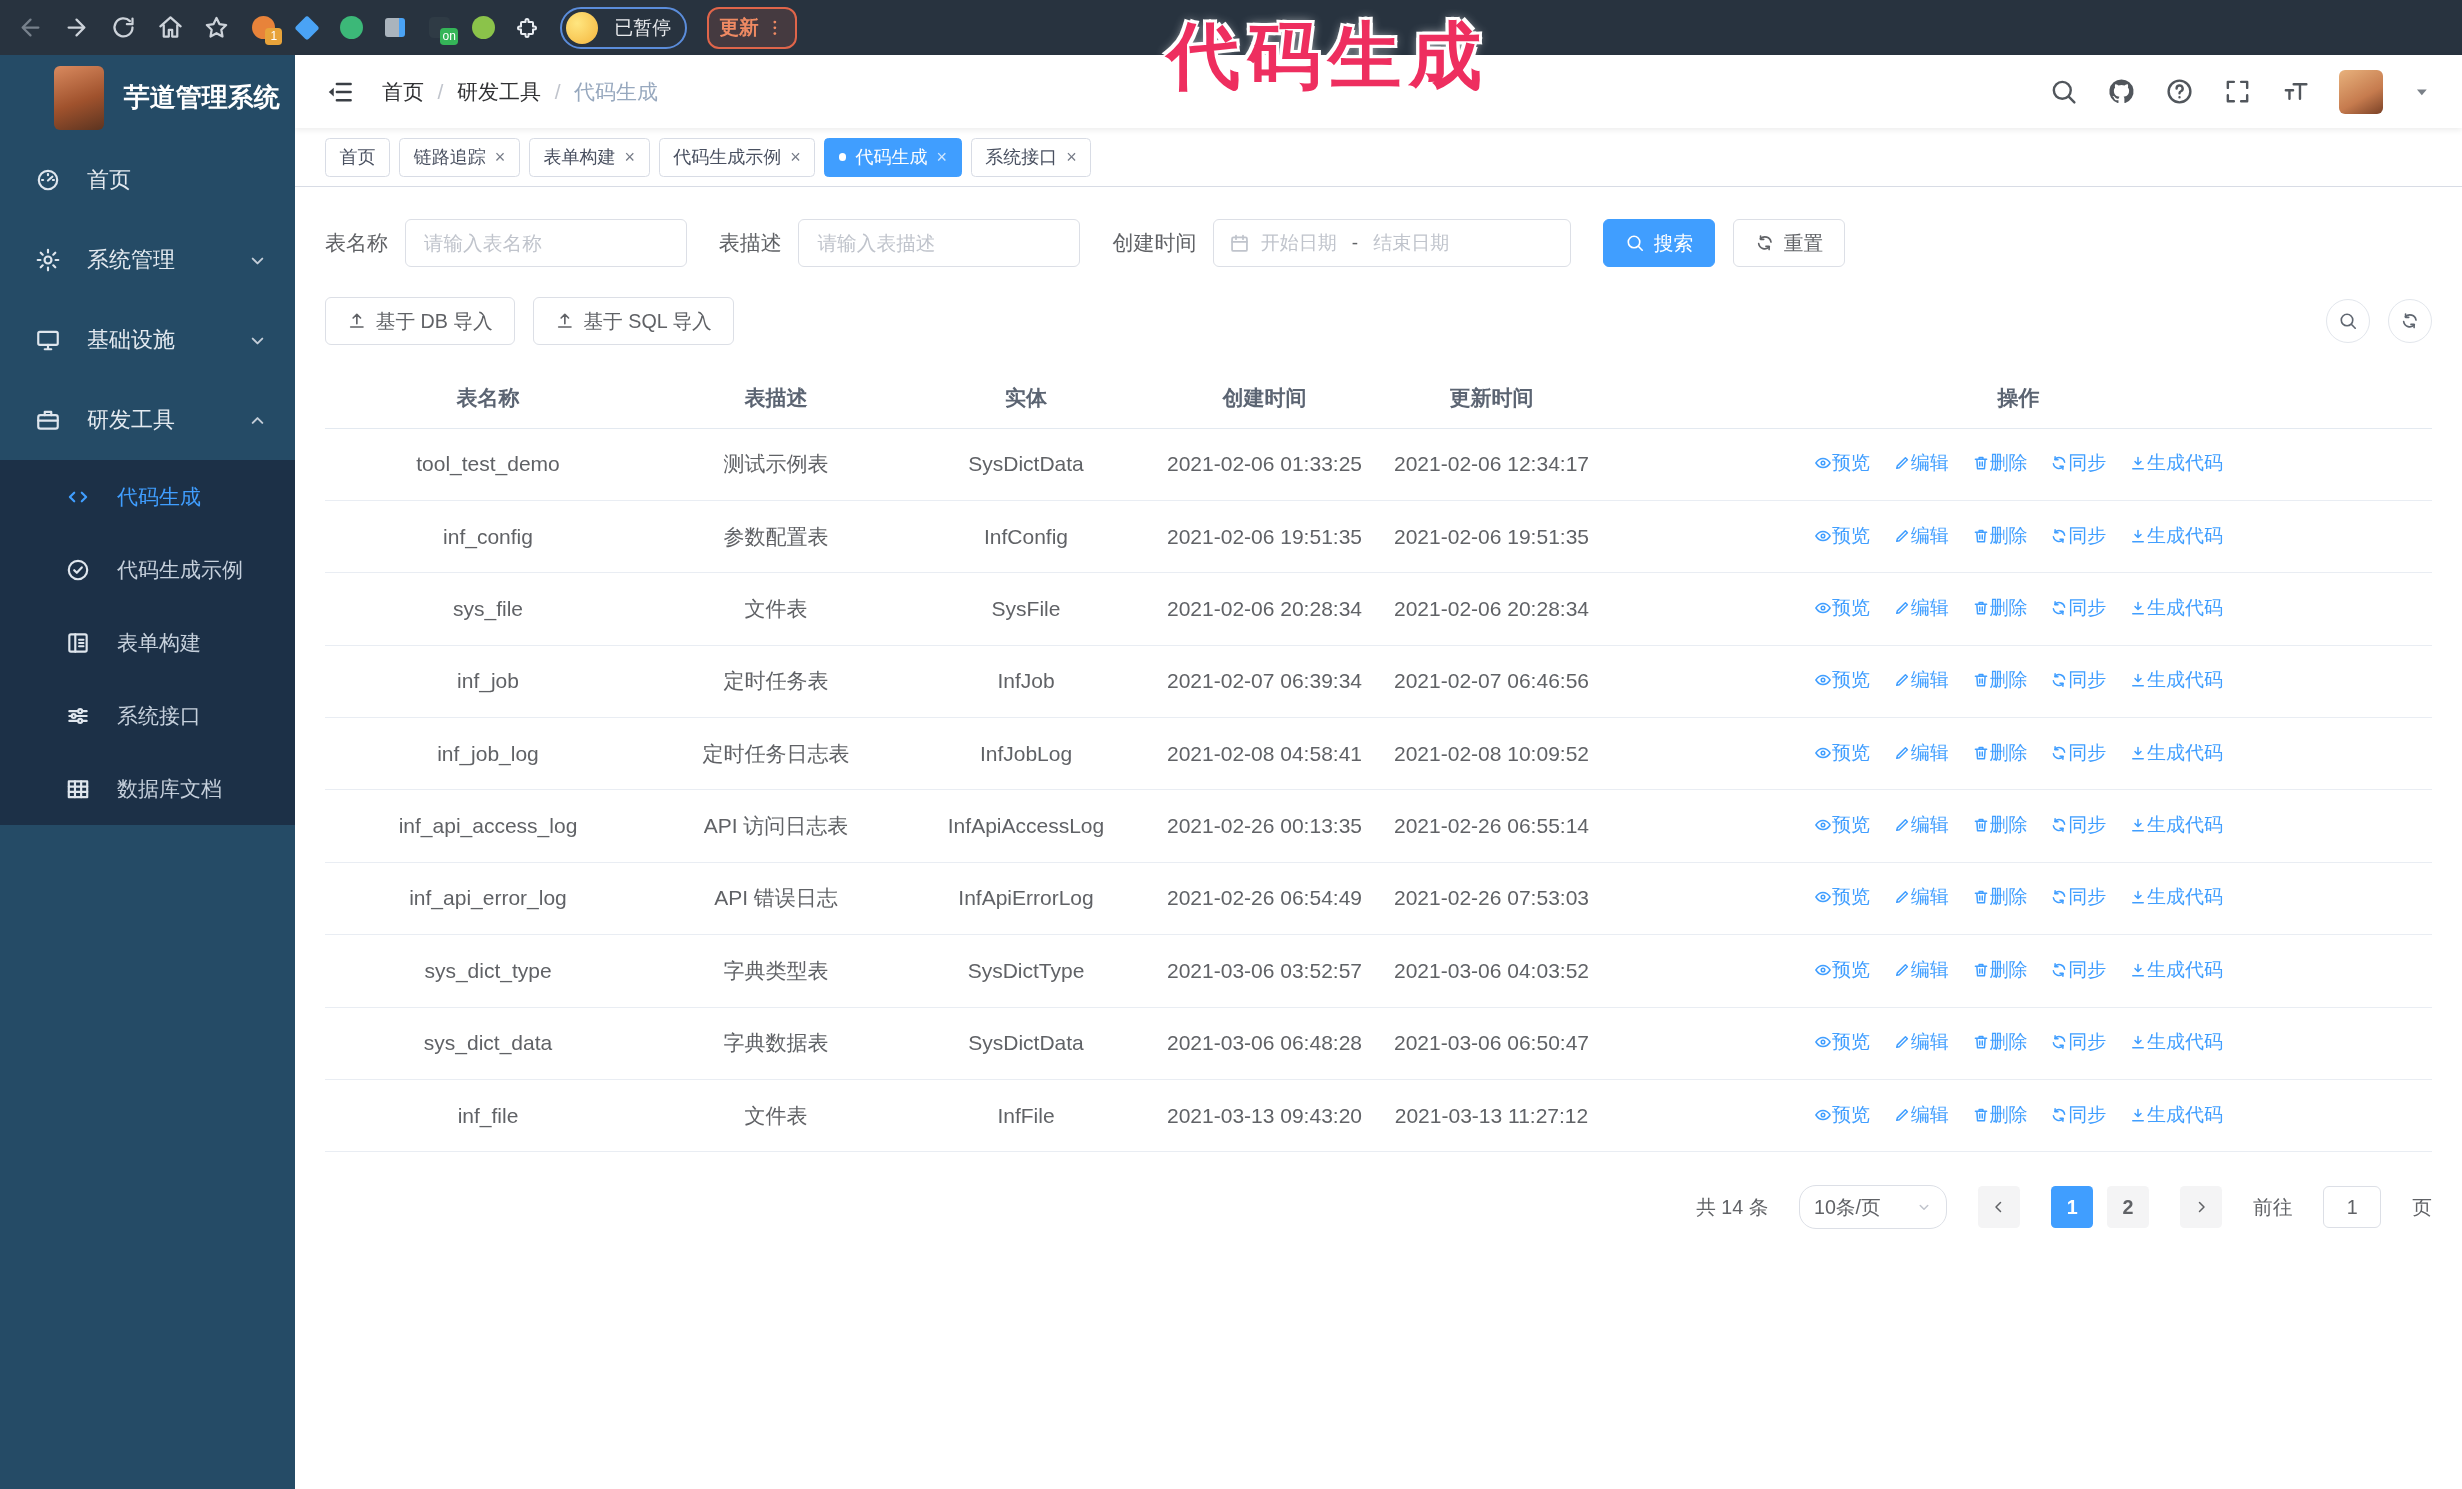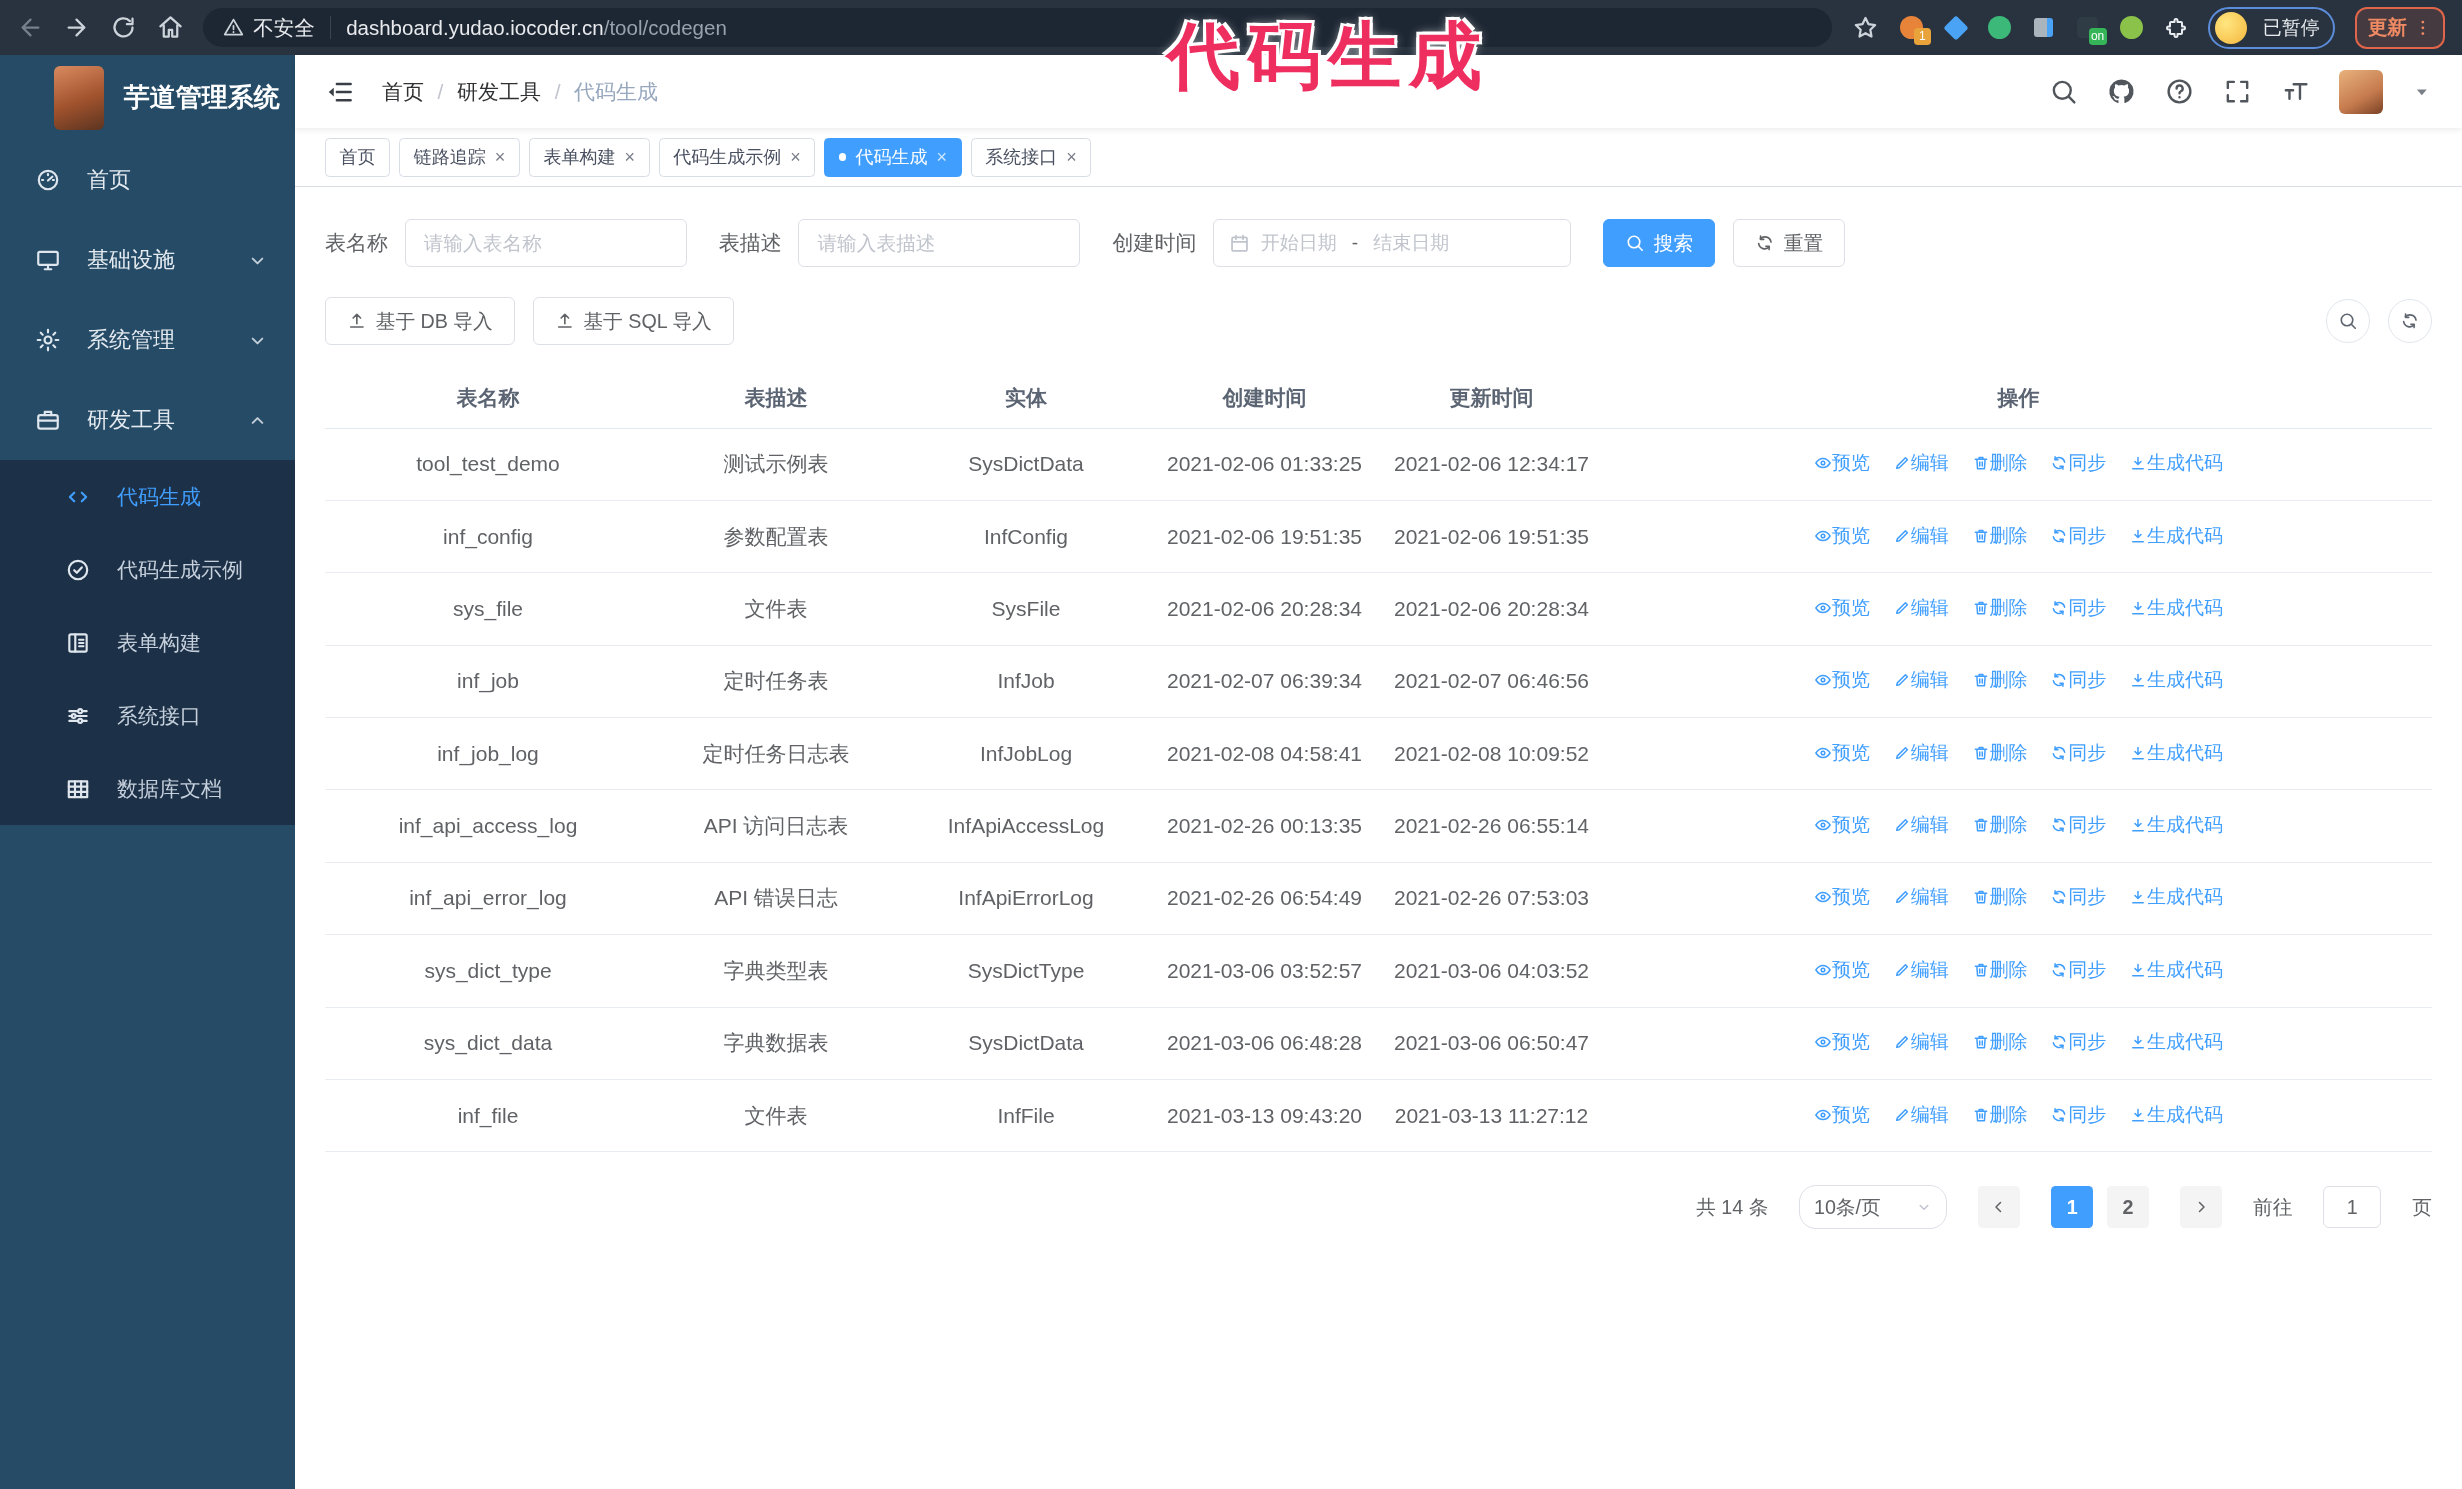--- a/index.html
+++ b/index.html
@@ -176,31 +176,20 @@
     <span class="bicon">
         <svg viewBox="0 0 24 24" fill="none" stroke="currentColor" stroke-width="2" stroke-linecap="round" stroke-linejoin="round">
           <path d="M20 12a8 8 0 1 1-2.3-5.7M20 4v5h-5"></path>
         </svg>
       </span>
     <span class="bicon">
         <svg viewBox="0 0 24 24" fill="none" stroke="currentColor" stroke-width="2" stroke-linecap="round" stroke-linejoin="round">
           <path d="M3 11l9-8 9 8M6 10v10h4.5v-6h3v6H18V10"></path>
         </svg>
       </span>
-    <div class="omnibox">
-      <span class="bicon small">
-          <svg viewBox="0 0 24 24" fill="none" stroke="currentColor" stroke-width="2" stroke-linecap="round" stroke-linejoin="round">
-            <path d="M12 3 2 20h20L12 3z"></path>
-            <path d="M12 10v4M12 17v.5"></path>
-          </svg>
-        </span>
-      <span class="sec-label">不安全</span>
-      <span class="omni-divider"></span>
-      <span class="url"><span>dashboard.yudao.iocoder.cn</span><span class="url-path">/tool/codegen</span></span>
-    </div>
     <span class="bicon">
         <svg viewBox="0 0 24 24" fill="none" stroke="currentColor" stroke-width="2" stroke-linecap="round" stroke-linejoin="round">
           <path d="m12 3.5 2.6 5.4 6 .9-4.3 4.2 1 6-5.3-2.9-5.3 2.9 1-6L3.4 9.8l6-.9z"></path>
         </svg>
       </span>
     <div class="ext-row" id="extensions">
         <span class="ext">
           <span class="shape-circle" style="background: rgb(232, 131, 58);"></span>
           <span class="ext-badge" style="background: rgb(232, 163, 58);">1</span>
         </span>
@@ -255,37 +244,37 @@
               <svg viewBox="0 0 24 24" fill="none" stroke="currentColor" stroke-width="2" stroke-linecap="round" stroke-linejoin="round">
                 <circle cx="12" cy="12" r="8.5"></circle>
                 <path d="M12 12.5 16 9M12 6.5v1M6.5 12h1M16.5 12h1"></path>
               </svg>
             </span>
             <span>首页</span>
           </div>
           <div class="menu-item">
             <span class="mi">
               <svg viewBox="0 0 24 24" fill="none" stroke="currentColor" stroke-width="2" stroke-linecap="round" stroke-linejoin="round">
-                <rect x="3" y="4.5" width="18" height="12" rx="1.5"></rect>
-                <path d="M9 20.5h6M12 16.5v4"></path>
+                <circle cx="12" cy="12" r="3.2"></circle>
+                <path d="M12 2.5V5M12 19v2.5M2.5 12H5M19 12h2.5M5.3 5.3l1.8 1.8M16.9 16.9l1.8 1.8M18.7 5.3l-1.8 1.8M7.1 16.9l-1.8 1.8"></path>
               </svg>
             </span>
-            <span>基础设施</span>
+            <span>系统管理</span>
             <span class="chev"><svg viewBox="0 0 24 24" fill="none" stroke="currentColor" stroke-width="2" stroke-linecap="round" stroke-linejoin="round">
                 <path d="m7 10 5 5 5-5"></path>
               </svg></span>
           </div>
           <div class="menu-item">
             <span class="mi">
               <svg viewBox="0 0 24 24" fill="none" stroke="currentColor" stroke-width="2" stroke-linecap="round" stroke-linejoin="round">
-                <circle cx="12" cy="12" r="3.2"></circle>
-                <path d="M12 2.5V5M12 19v2.5M2.5 12H5M19 12h2.5M5.3 5.3l1.8 1.8M16.9 16.9l1.8 1.8M18.7 5.3l-1.8 1.8M7.1 16.9l-1.8 1.8"></path>
+                <rect x="3" y="4.5" width="18" height="12" rx="1.5"></rect>
+                <path d="M9 20.5h6M12 16.5v4"></path>
               </svg>
             </span>
-            <span>系统管理</span>
+            <span>基础设施</span>
             <span class="chev"><svg viewBox="0 0 24 24" fill="none" stroke="currentColor" stroke-width="2" stroke-linecap="round" stroke-linejoin="round">
                 <path d="m7 10 5 5 5-5"></path>
               </svg></span>
           </div>
           <div class="menu-item">
             <span class="mi">
               <svg viewBox="0 0 24 24" fill="none" stroke="currentColor" stroke-width="2" stroke-linecap="round" stroke-linejoin="round">
                 <rect x="3" y="7.5" width="18" height="12.5" rx="2"></rect>
                 <path d="M9 7.5V4.5h6v3M3 12.5h18"></path>
               </svg>

